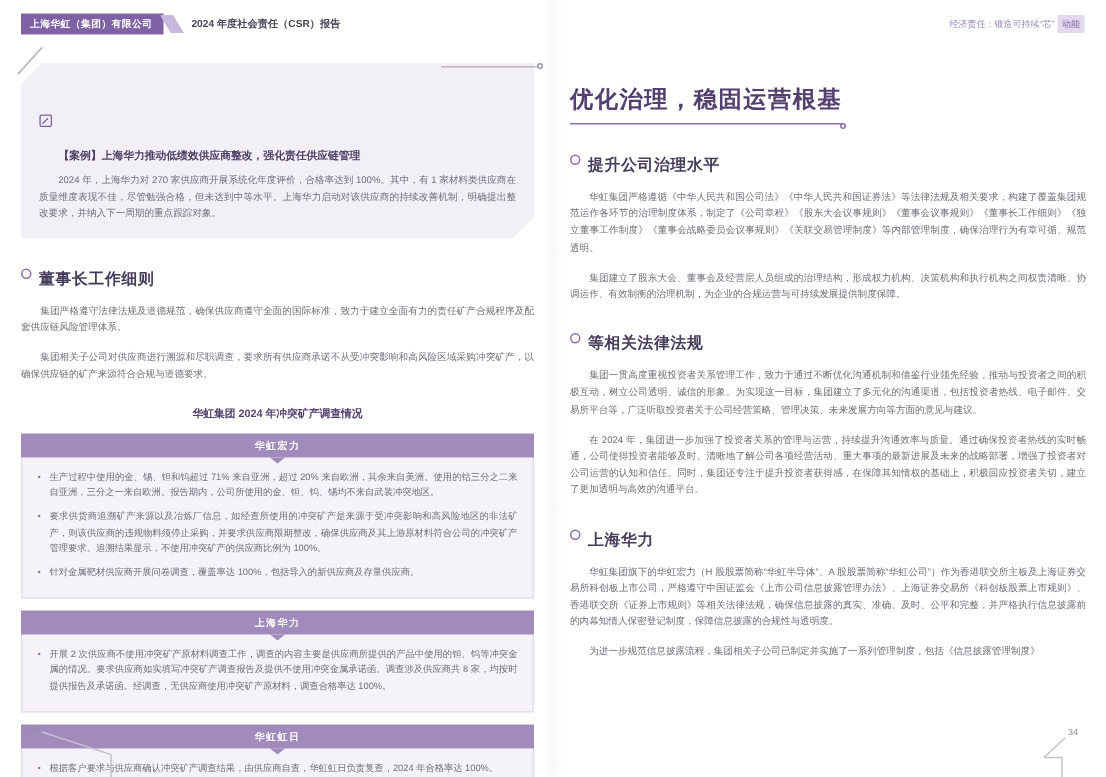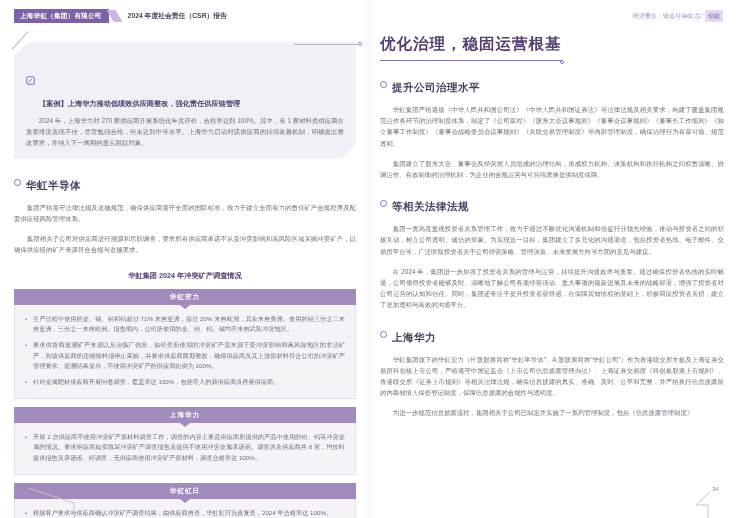--- a/index.html
+++ b/index.html
@@ -10,21 +10,21 @@
   
   .runhead { position:absolute; top:9px; left:14px; right:14px; height:14px; display:flex; align-items:center; }
   .company-chip { background:#7e62a5; color:#fff; font-size:6.5px; font-weight:bold; padding:2.5px 7px 2.5px 6px; letter-spacing:.3px; }
   .chip-slant { width:16px; height:12px; margin-left:-2px; background:#c9b8dd; clip-path:polygon(0 0,55% 0,100% 100%,45% 100%); }
   .report-title { font-size:6.8px; font-weight:bold; color:#4c4458; margin-left:5px; }
   .chapter-tag { margin-left:auto; font-size:6px; color:#9b84ba; display:flex; align-items:center; }
   .chapter-tag .hl { background:#e2d9ee; color:#7e62a5; padding:1.5px 3px; margin-left:2px; }
 
   
   .page-left  { position:absolute; left:14px;  top:34px; width:342px; }
-  .page-right { position:absolute; left:380px; top:26px; width:344px; }
+  .page-right { position:absolute; left:380px; top:48px; width:344px; }
   .gutter { position:absolute; left:362px; top:0; width:14px; height:100%;
             background:linear-gradient(90deg,rgba(0,0,0,0) 0%,rgba(80,70,100,.035) 50%,rgba(0,0,0,0) 100%); }
 
   
   .case-box { position:relative; margin-top:8px; background:#f2eff6;
               clip-path:polygon(14px 0,100% 0,100% calc(100% - 14px),calc(100% - 14px) 100%,0 100%,0 14px);
               padding:9px 12px 10px 12px; }
   .case-wrap { position:relative; }
   .case-diag { position:absolute; left:-6px; top:-2px; width:24px; height:1px; background:#b9b3c4; transform:rotate(-48deg); }
   .case-topline { position:absolute; right:-2px; top:2px; width:64px; height:1px; background:#b9b3c4; }
@@ -98,21 +98,21 @@
           <span class="case-title">【案例】上海华力推动低绩效供应商整改，强化责任供应链管理</span>
         </div>
         <div class="case-body">2024 年，上海华力对 270 家供应商开展系统化年度评价，合格率达到 100%。其中，有 1 家材料类供应商在质量维度表现不佳，尽管勉强合格，但未达到中等水平。上海华力启动对该供应商的持续改善机制，明确提出整改要求，并纳入下一周期的重点跟踪对象。</div>
       </div>
       <div class="case-topline"></div>
       <div class="case-dot"></div>
     </div>
 
     <div class="sec-head">
       <span class="ring"></span>
-      <span class="sec-title">华虹半导体</span>
+      <span class="sec-title">董事长工作细则</span>
     </div>
     <div class="para">集团严格遵守法律法规及道德规范，确保供应商遵守全面的国际标准，致力于建立全面有力的责任矿产合规程序及配套供应链风险管理体系。</div>
     <div class="para">集团相关子公司对供应商进行溯源和尽职调查，要求所有供应商承诺不从受冲突影响和高风险区域采购冲突矿产，以确保供应链的矿产来源符合合规与道德要求。</div>
 
     <div class="tbl-title">华虹集团 2024 年冲突矿产调查情况</div>
 
     <div class="band">
       <span>华虹宏力</span>
       <span class="notch"></span>
     </div>

